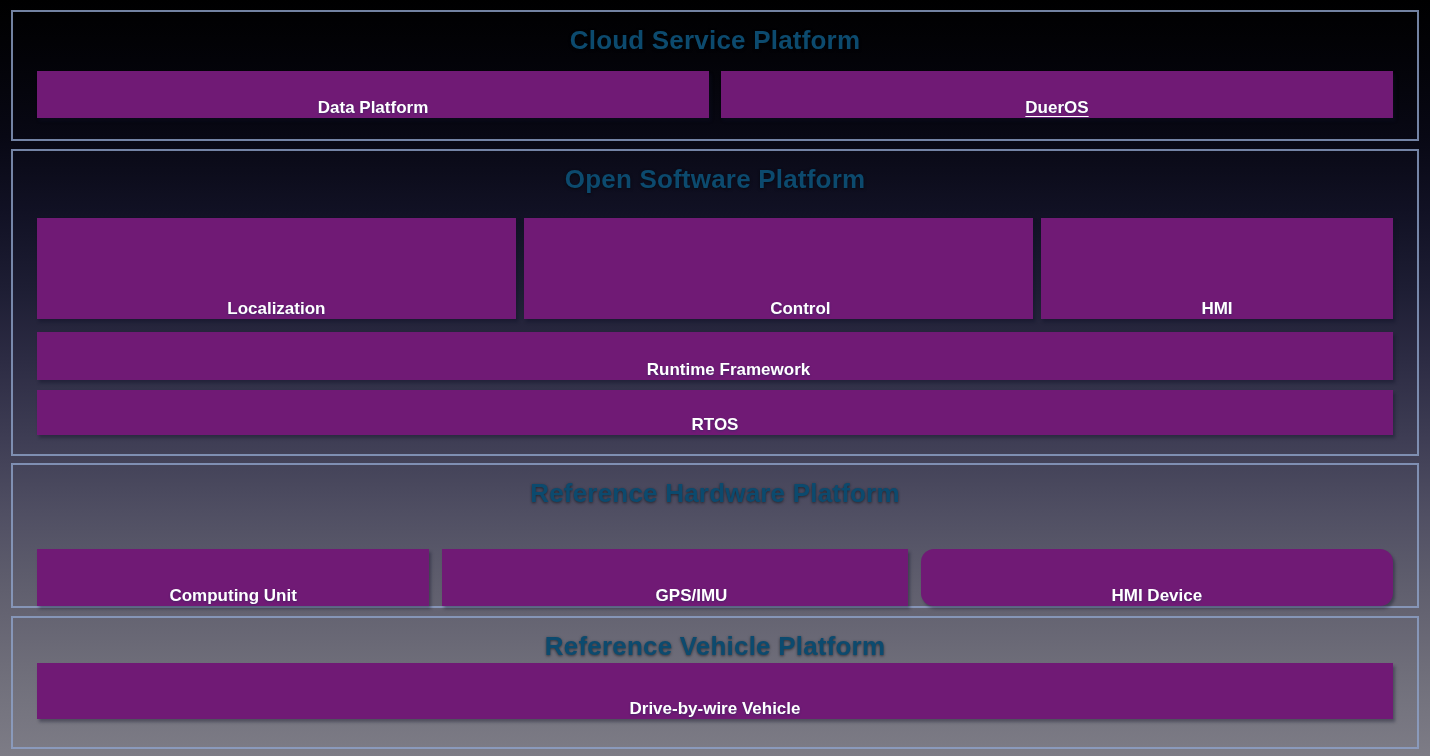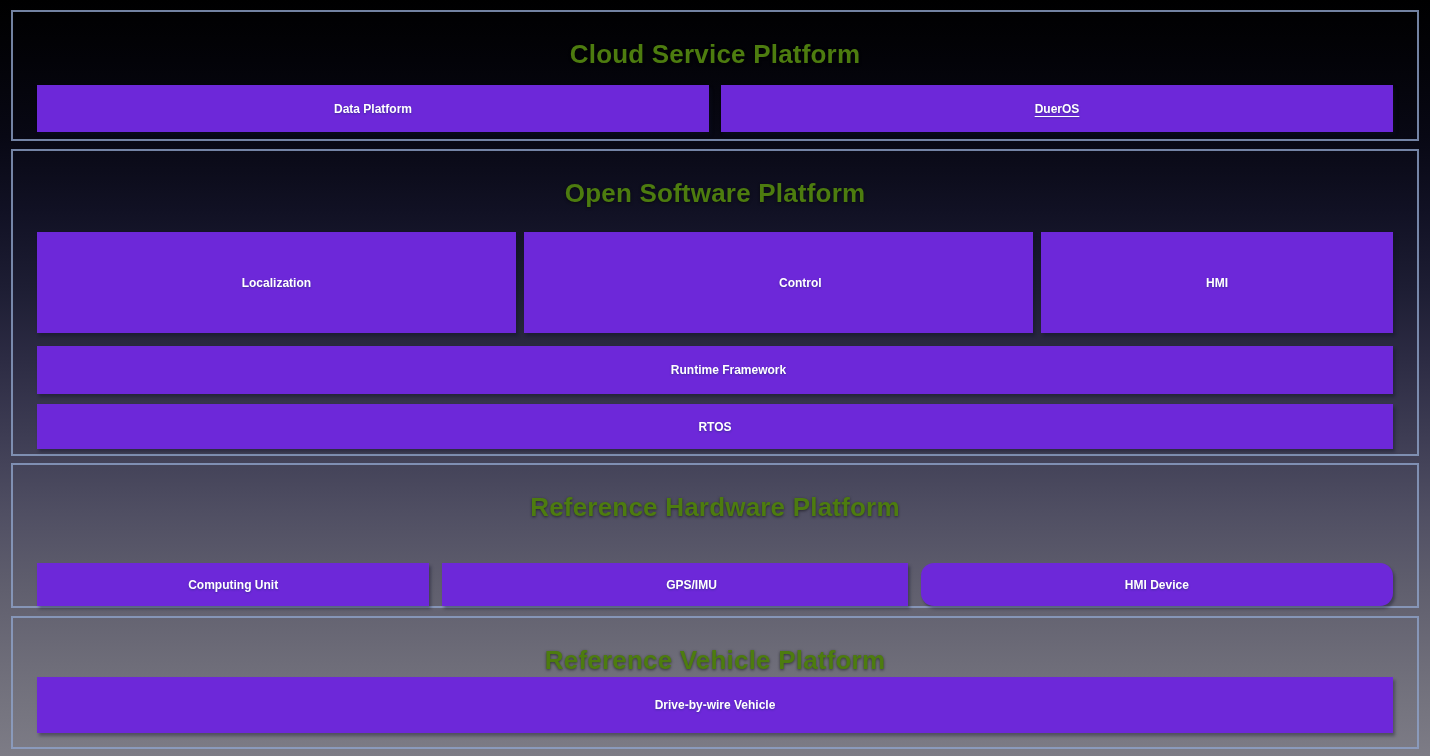--- a/index.html
+++ b/index.html
@@ -32,42 +32,42 @@
     display: flex;
     flex-direction: column;
     padding: 0 24px;
   }
   .panel-cloud    { top: 10px;  height: 131px; }
   .panel-software { top: 149px; height: 307px; }
   .panel-hardware { top: 463px; height: 145px; }
   .panel-vehicle  { top: 616px; height: 133px; }
 
   .panel-title {
-    margin: 27px 0 0 0;
+    margin: 13px 0 0 0;
     text-align: center;
-    color: #4d7c0f;
+    color: #0c4a6e;
     font-size: 26px;
     font-weight: bold;
     line-height: 30px;
     letter-spacing: 0.2px;
     text-shadow: 0 1px 3px rgba(0,0,0,0.55);
   }
 
   .row {
     display: flex;
     width: 100%;
   }
 
   .box {
-    background: #6d28d9;
+    background: #701a75;
     color: #ffffff;
-    font-size: 12px;
+    font-size: 17px;
     font-weight: bold;
     display: flex;
-    align-items: center;
+    align-items: flex-end;
     justify-content: center;
     box-shadow: 2px 3px 3px rgba(12,16,38,0.38);
     text-shadow: 0 1px 2px rgba(20,50,90,0.45);
   }
 
   
   .row-cloud { margin-top: 16px; height: 47px; gap: 12px; }
   .row-cloud .box { flex: 1 1 0; }
 
   

